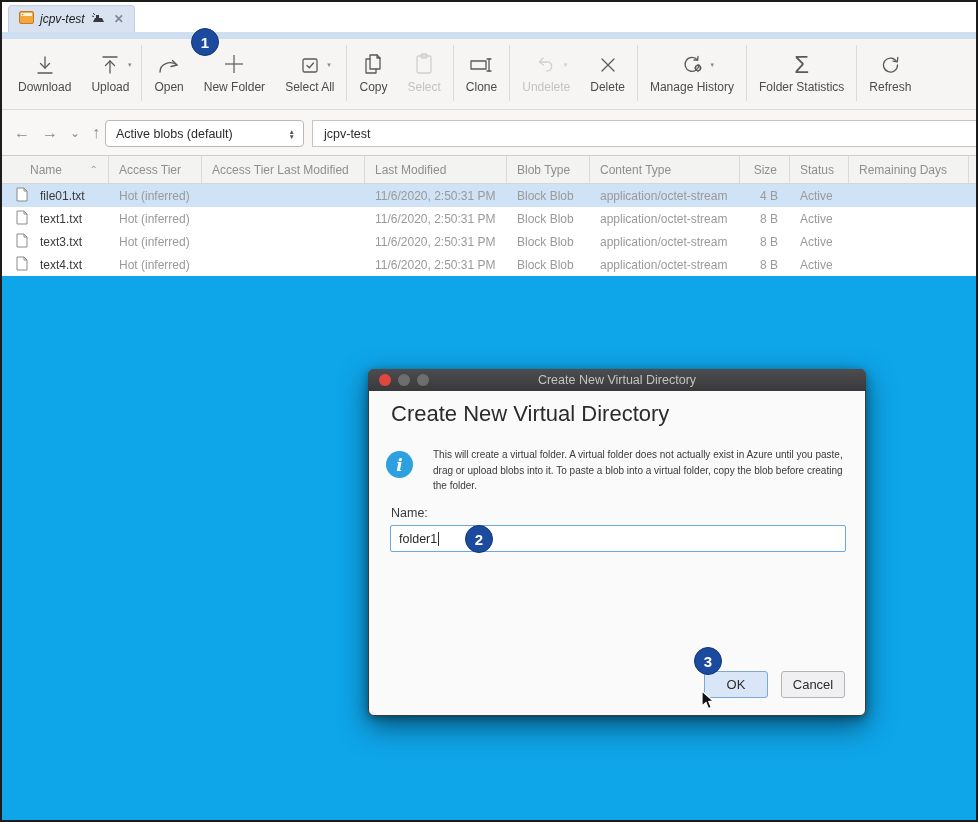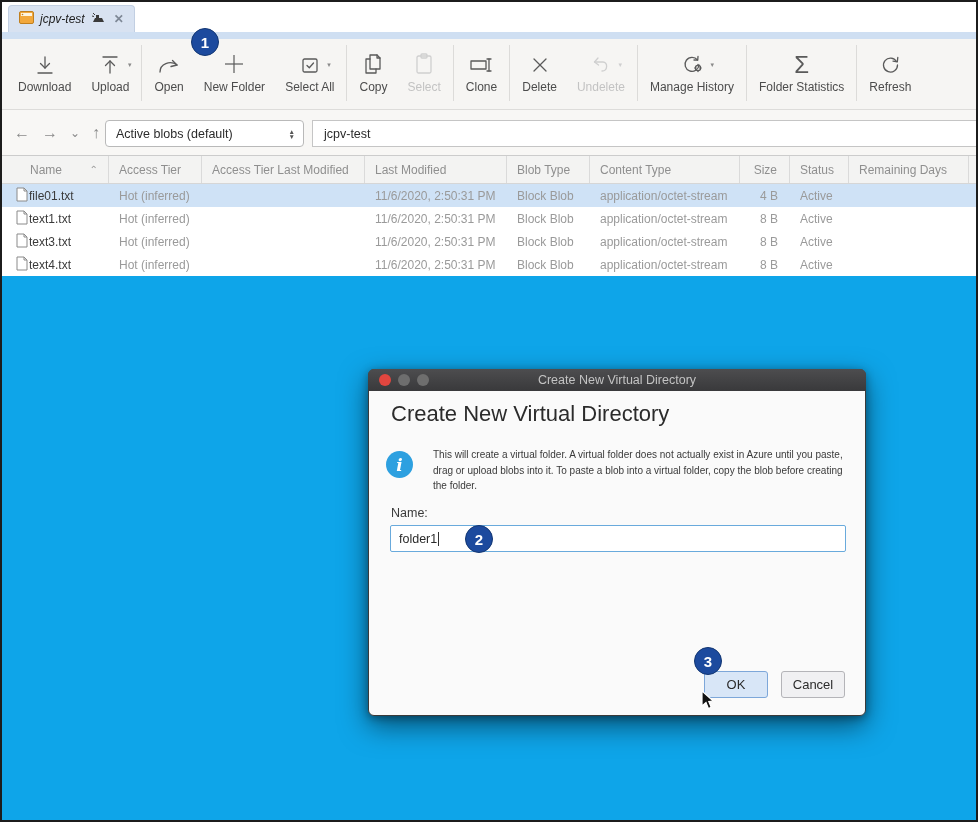--- a/index.html
+++ b/index.html
@@ -41,21 +41,21 @@
   .grid-row { display:grid; grid-template-columns:107px 93px 163px 142px 83px 150px 50px 59px 120px 1fr; width:100%; }
   .thead { position:absolute; left:0; top:154px; height:28px; background:#f3f3f2; border-bottom:1px solid #d6d6d6; align-items:stretch; }
   .th { display:flex; align-items:center; padding-left:10px; font-size:12px; color:#8f8f8f; border-right:1px solid #dadada; position:relative; }
   .th:first-child { padding-left:28px; }
   .th.right { justify-content:flex-end; padding-right:12px; }
   .th .sort { position:absolute; right:10px; font-size:10px; color:#9a9a9a; }
   .tbody { position:absolute; left:0; top:182px; width:100%; }
   .tr { height:23px; align-items:center; background:#ffffff; }
   .tr.selected { background:#cfe2f6; }
   .td { font-size:12px; color:#9a9a9a; padding-left:10px; white-space:nowrap; overflow:hidden; }
-  .td.name { color:#3a3a3a; padding-left:14px; display:flex; align-items:center; gap:1px; }
+  .td.name { color:#3a3a3a; padding-left:14px; display:flex; align-items:center; gap:12px; }
   .td.right { text-align:right; padding-right:12px; }
 
   
   .dialog { position:absolute; left:366px; top:367px; width:498px; height:347px; background:#fafafa; border-radius:6px; border:1px solid #3a3a3a; box-shadow:0 10px 28px rgba(0,0,0,0.5), 0 2px 8px rgba(0,0,0,0.35); }
   .dlg-titlebar { position:absolute; left:-1px; top:-1px; right:-1px; height:22px; background:linear-gradient(#4d4d4f,#39393b); border-radius:6px 6px 0 0; display:flex; align-items:center; }
   .traffic { display:flex; gap:7px; margin-left:11px; }
   .dot { width:12px; height:12px; border-radius:50%; }
   .dot.red { background:#e1463f; }
   .dot.gray { background:#6e6e6e; }
   .dlg-title { position:absolute; left:0; right:0; text-align:center; font-size:12.5px; color:#c3c3c3; }
@@ -196,42 +196,42 @@
             <g fill="none" stroke="#5a5a5a" stroke-width="1.3" stroke-linecap="round" stroke-linejoin="round">
               <rect x="3" y="8" width="15" height="8"></rect>
               <path d="M21 6v12"></path>
               <path d="M19 6h4M19 18h4"></path>
             </g>
           </svg>
         </div>
         <div class="lbl">Clone</div>
       </div>
       <div class="tb-sep"></div>
+      <div class="tb-item disabled">
+        <div class="ic">
+          <svg width="24" height="24" viewBox="0 0 24 24">
+            <g fill="none" stroke="#5a5a5a" stroke-width="1.3" stroke-linecap="round" stroke-linejoin="round">
+              <path d="M9 5 5.5 9l4 3"></path>
+              <path d="M5.5 9H14c5 0 5 9-1 9"></path>
+            </g>
+          </svg>
+          <span class="caret">▾</span>
+        </div>
+        <div class="lbl">Undelete</div>
+      </div>
       <div class="tb-item">
         <div class="ic">
           <svg width="24" height="24" viewBox="0 0 24 24">
             <g fill="none" stroke="#5a5a5a" stroke-width="1.3" stroke-linecap="round" stroke-linejoin="round">
               <path d="M6 6l12 12"></path>
               <path d="M18 6 6 18"></path>
             </g>
           </svg>
         </div>
         <div class="lbl">Delete</div>
-      </div>
-      <div class="tb-item disabled">
-        <div class="ic">
-          <svg width="24" height="24" viewBox="0 0 24 24">
-            <g fill="none" stroke="#5a5a5a" stroke-width="1.3" stroke-linecap="round" stroke-linejoin="round">
-              <path d="M9 5 5.5 9l4 3"></path>
-              <path d="M5.5 9H14c5 0 5 9-1 9"></path>
-            </g>
-          </svg>
-          <span class="caret">▾</span>
-        </div>
-        <div class="lbl">Undelete</div>
       </div>
       <div class="tb-sep"></div>
       <div class="tb-item">
         <div class="ic">
           <svg width="26" height="24" viewBox="0 0 26 24">
             <g fill="none" stroke="#5a5a5a" stroke-width="1.3" stroke-linecap="round" stroke-linejoin="round">
               <path d="M18.5 7A7 7 0 1 0 20 12"></path>
               <path d="M19 3.5 18.7 7.2 15 7"></path>
               <circle cx="19" cy="15" r="2.6"></circle>
               <path d="M19 11.5v1M19 17.5v1M15.9 15h1M20.9 15h1"></path>

